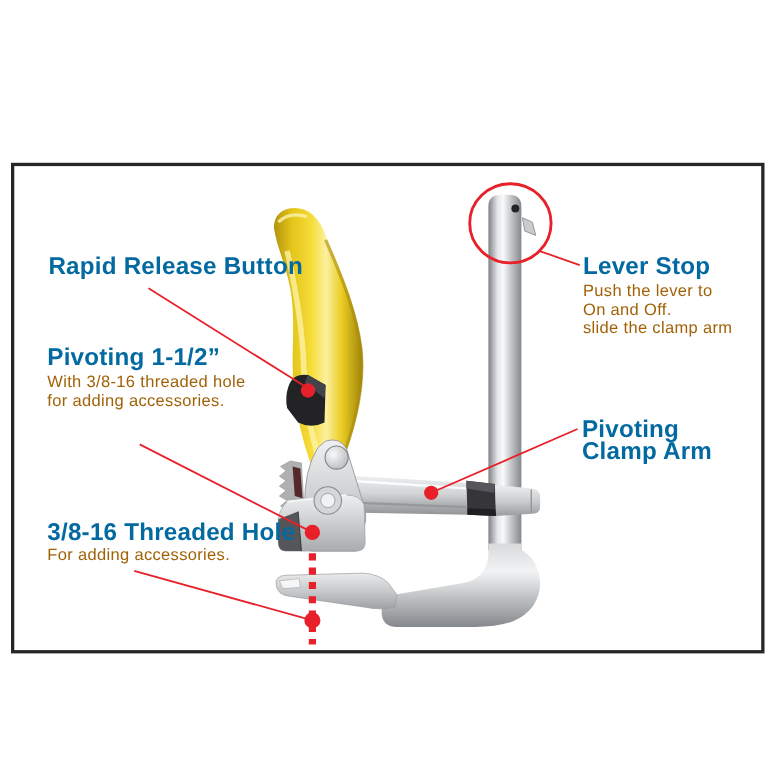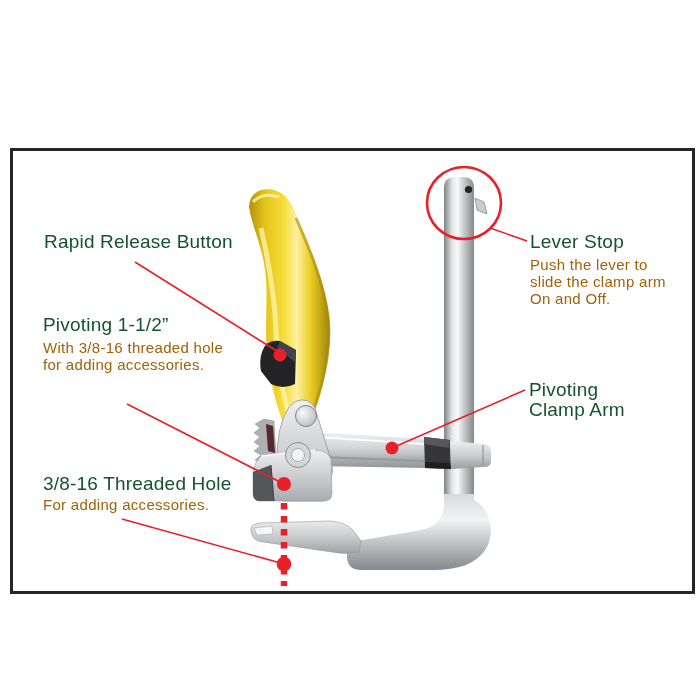--- a/index.html
+++ b/index.html
@@ -2,21 +2,21 @@
 <html><head>
 <meta charset="utf-8">
 <style>
   html,body{margin:0;padding:0;background:#ffffff;}
   #stage{position:relative;width:700px;height:700px;background:#ffffff;overflow:hidden;
          font-family:"Liberation Sans", sans-serif;color:#231f20;}
   #frame{position:absolute;left:10px;top:148px;width:679px;height:440px;
          border:3px solid #262626;background:#ffffff;}
   #art{position:absolute;left:0;top:0;width:700px;height:700px;}
   .label{position:absolute;}
-  .t{font-weight:400;font-size:19px;line-height:20px;letter-spacing:.2px;color:#14532d;white-space:nowrap;}
+  .t{font-weight:700;font-size:22px;line-height:20px;letter-spacing:.2px;color:#0369a1;white-space:nowrap;}
   .b{font-weight:400;font-size:15px;line-height:17px;letter-spacing:.3px;color:#a16207;white-space:nowrap;}
   .gap{height:4px;}
 </style>
 </head>
 <body>
 
 <div id="stage">
 
   <div id="frame"></div>
 
@@ -164,22 +164,22 @@
   <div class="label" style="left:43px;top:474px;">
     <div class="t">3/8-16 Threaded Hole</div>
     <div style="height:2px;"></div>
     <div class="b">For adding accessories.</div>
   </div>
 
   <div class="label" style="left:530px;top:232px;">
     <div class="t">Lever Stop</div>
     <div class="gap"></div>
     <div class="b">Push the lever to</div>
+    <div class="b">On and Off.</div>
     <div class="b">slide the clamp arm</div>
-    <div class="b">On and Off.</div>
   </div>
 
   <div class="label" style="left:529px;top:380px;">
     <div class="t">Pivoting</div>
     <div class="t">Clamp Arm</div>
   </div>
 
 </div>
 
 </body></html>

